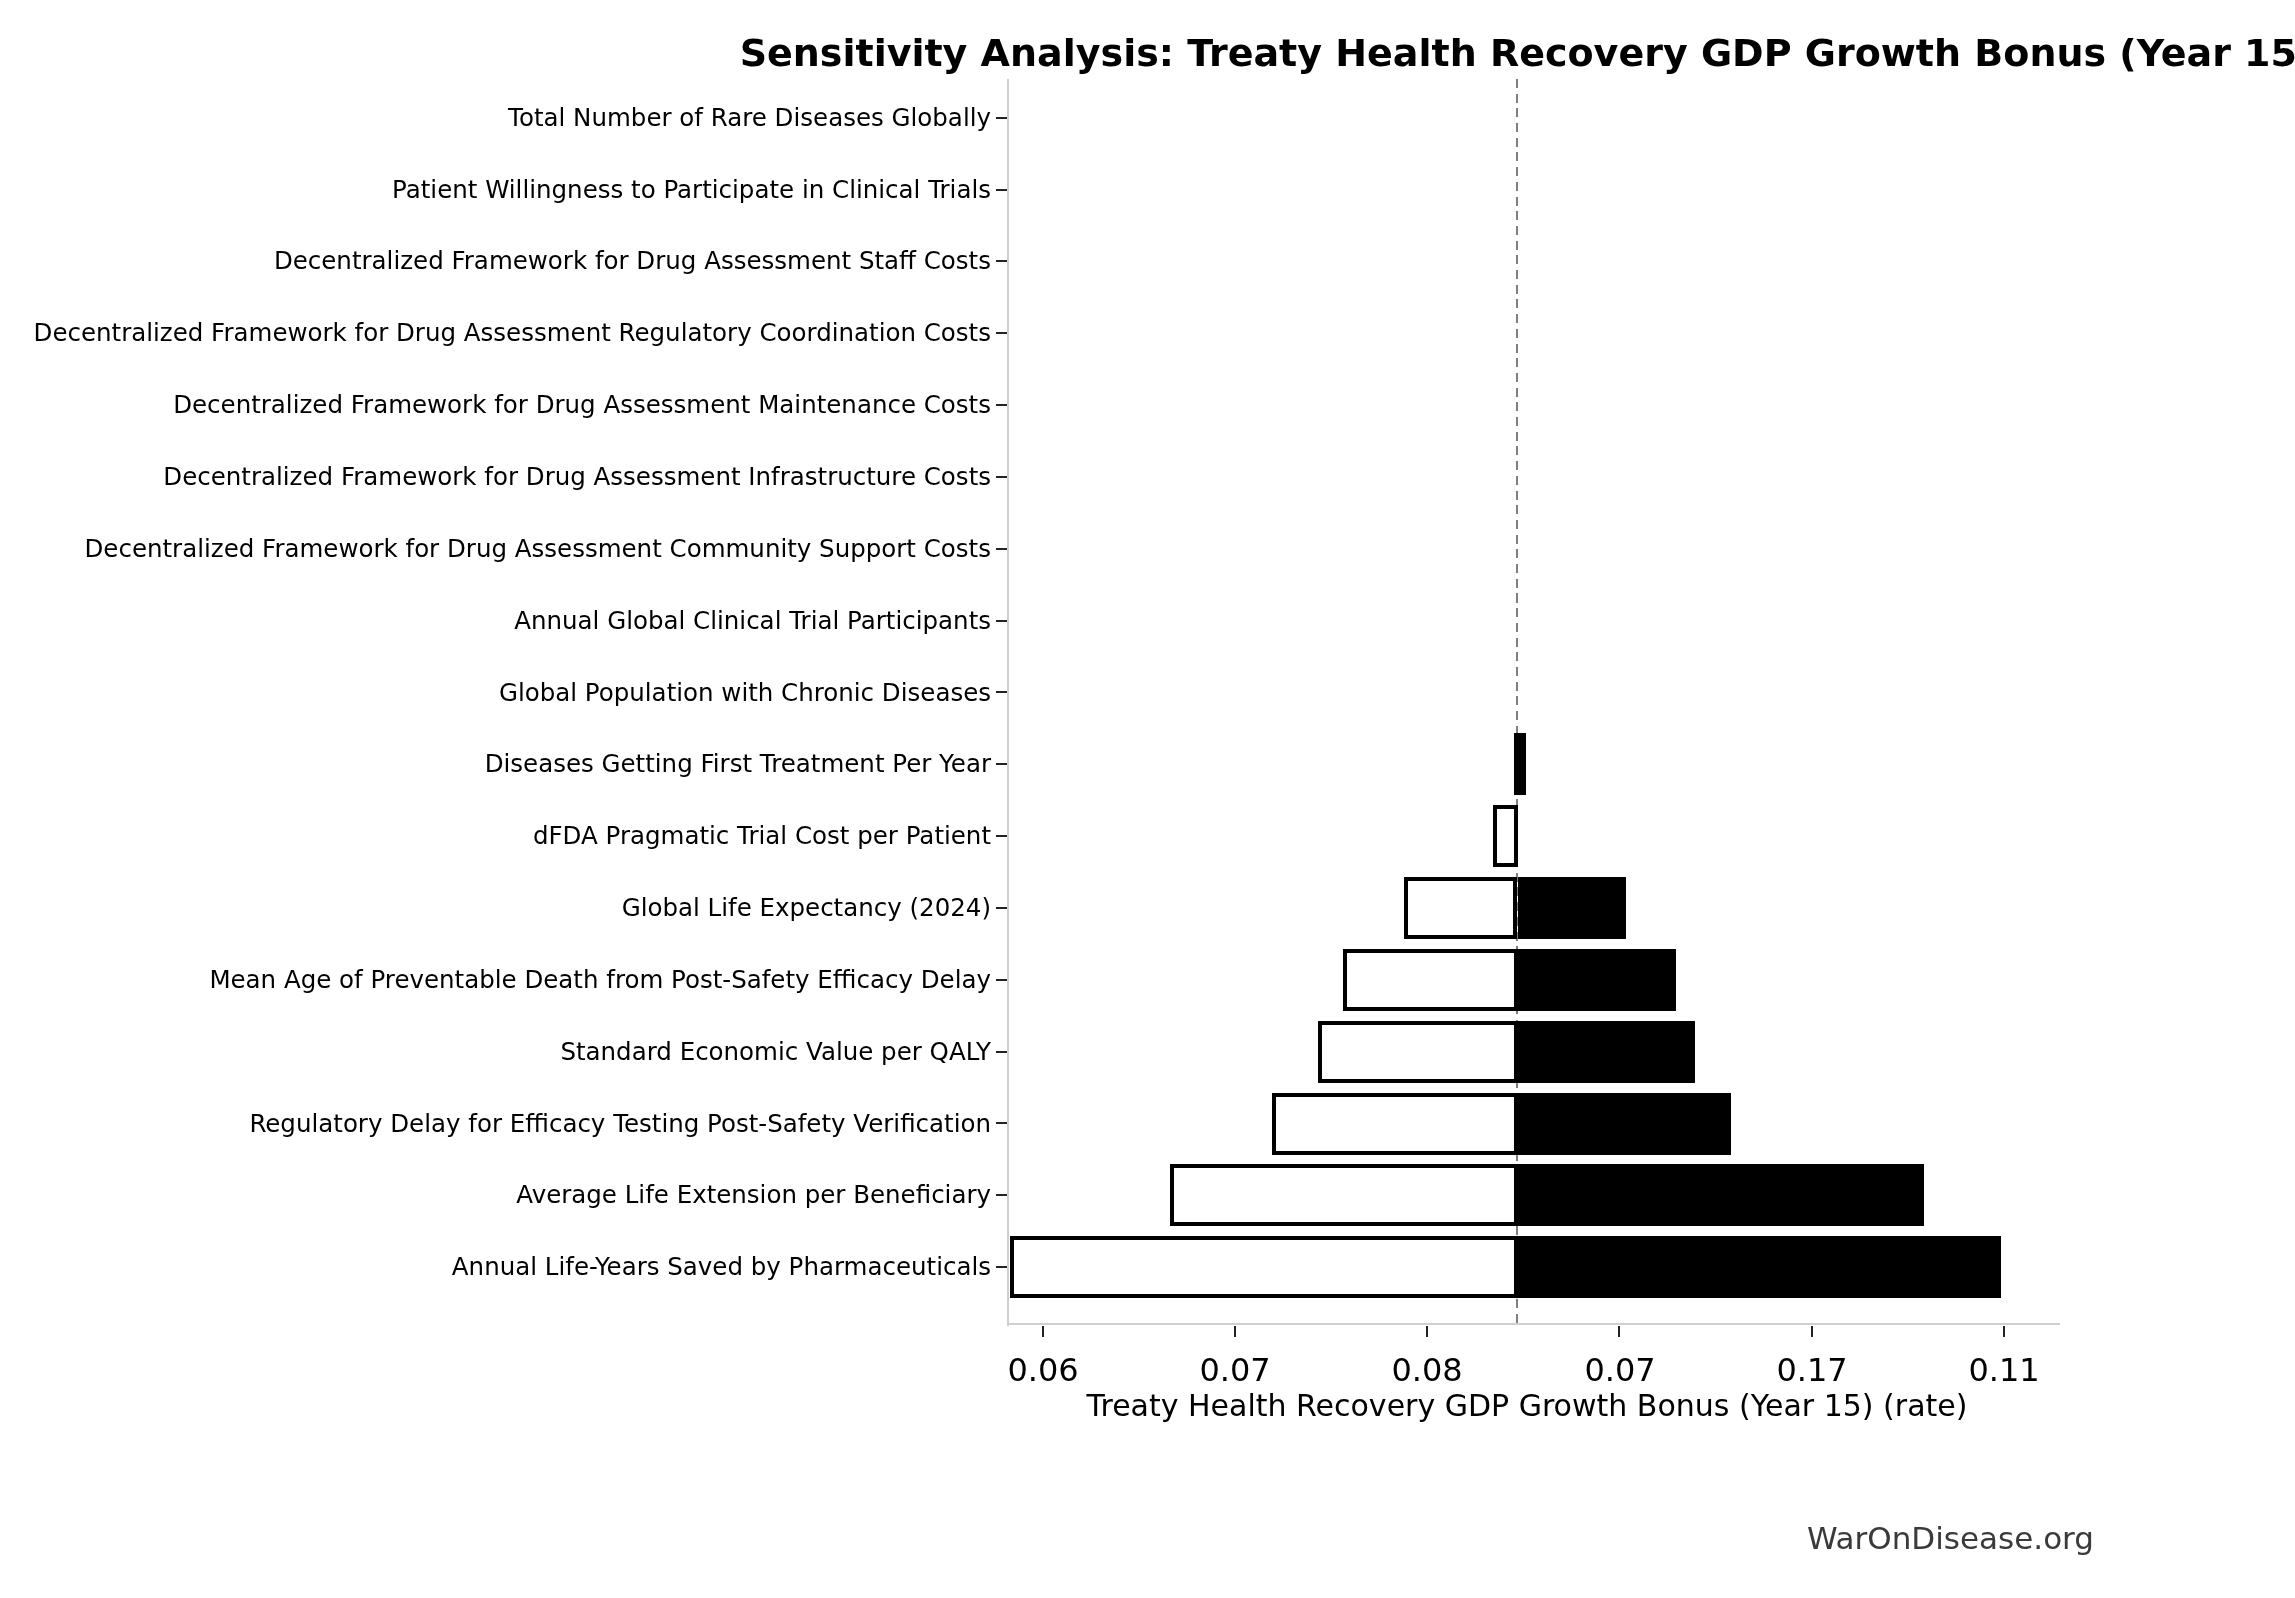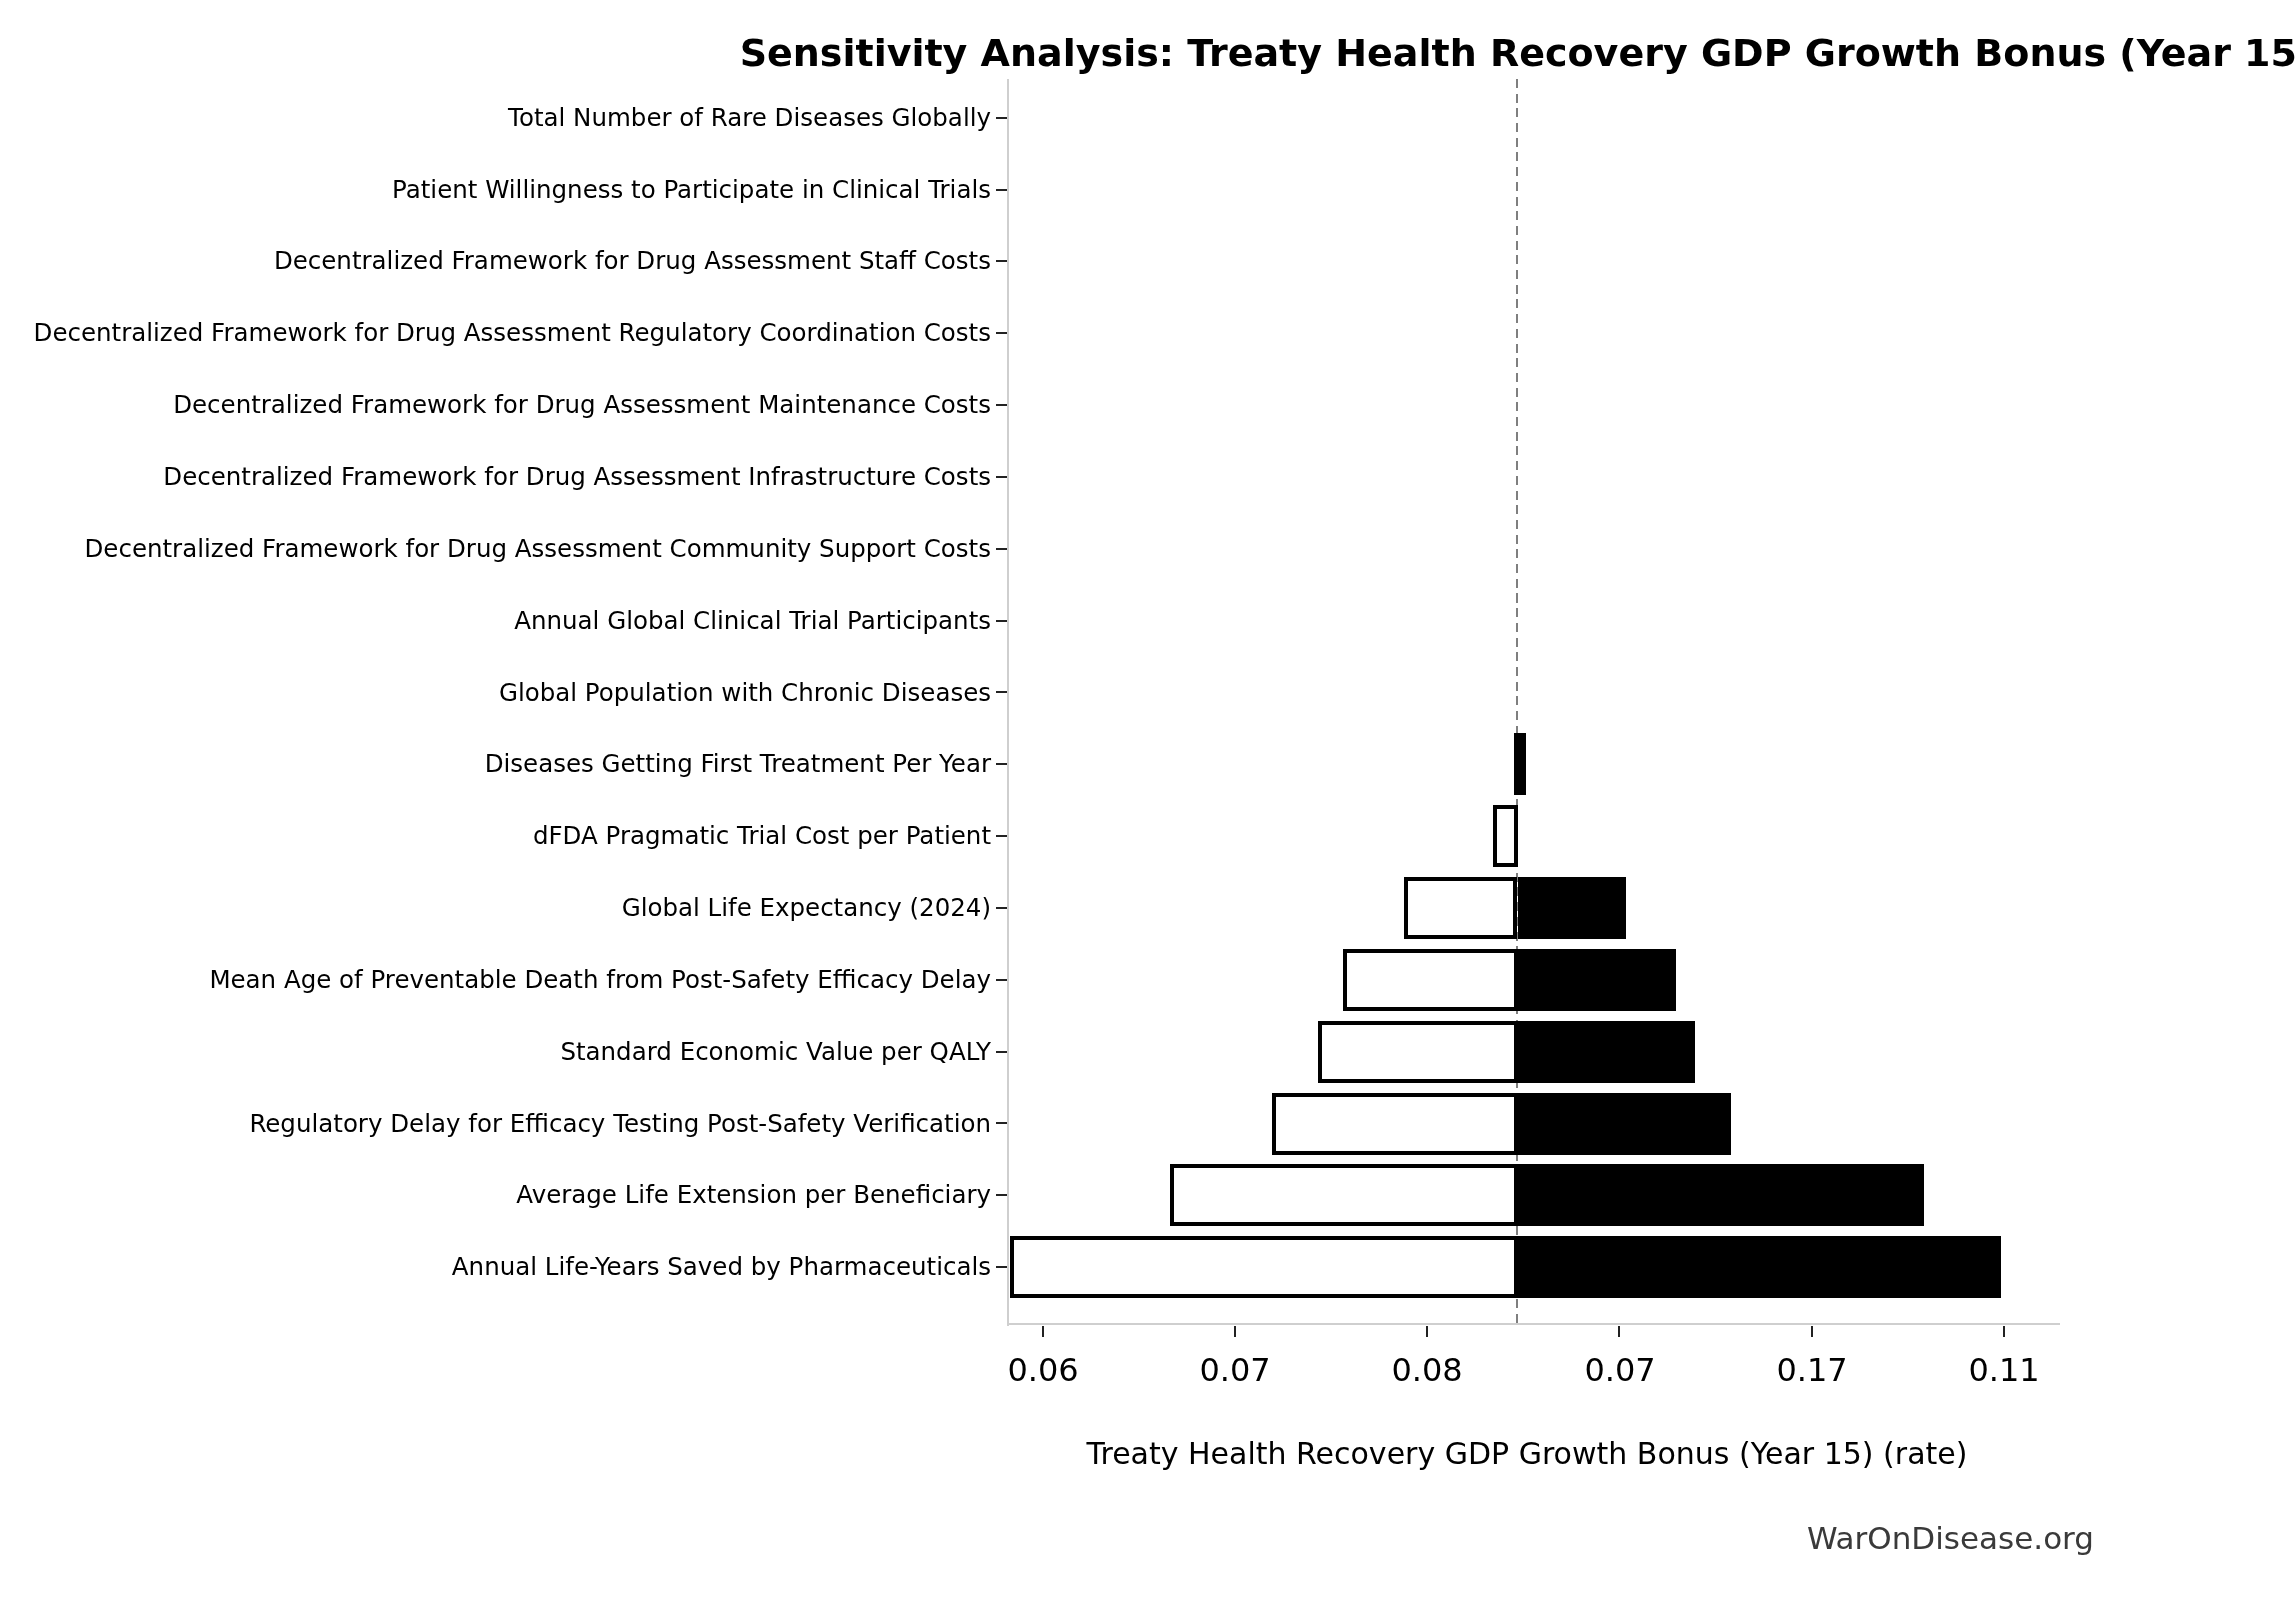--- a/index.html
+++ b/index.html
@@ -29,21 +29,21 @@
     text-align:right;font-size:24.5px;color:#000;white-space:nowrap;
   }
   .ytick{position:absolute;width:10.6px;height:2.4px;background:#222;}
   .xtick{position:absolute;width:2.4px;height:11.4px;background:#222;}
   .xticklabel{
     position:absolute;transform:translateX(-50%);
     font-size:32px;color:#000;white-space:nowrap;
   }
   .xlabel{
     position:absolute;top:1388px;left:1527px;transform:translateX(-50%);
-    font-size:30px;color:#000;white-space:nowrap;margin-top:48px;
+    font-size:30px;color:#000;white-space:nowrap;
   }
   .watermark{
     position:absolute;top:1520px;right:201px;
     font-size:31px;color:#3a3a3a;white-space:nowrap;
   }
 </style>
 </head>
 <body>
 
 <div class="fig">

